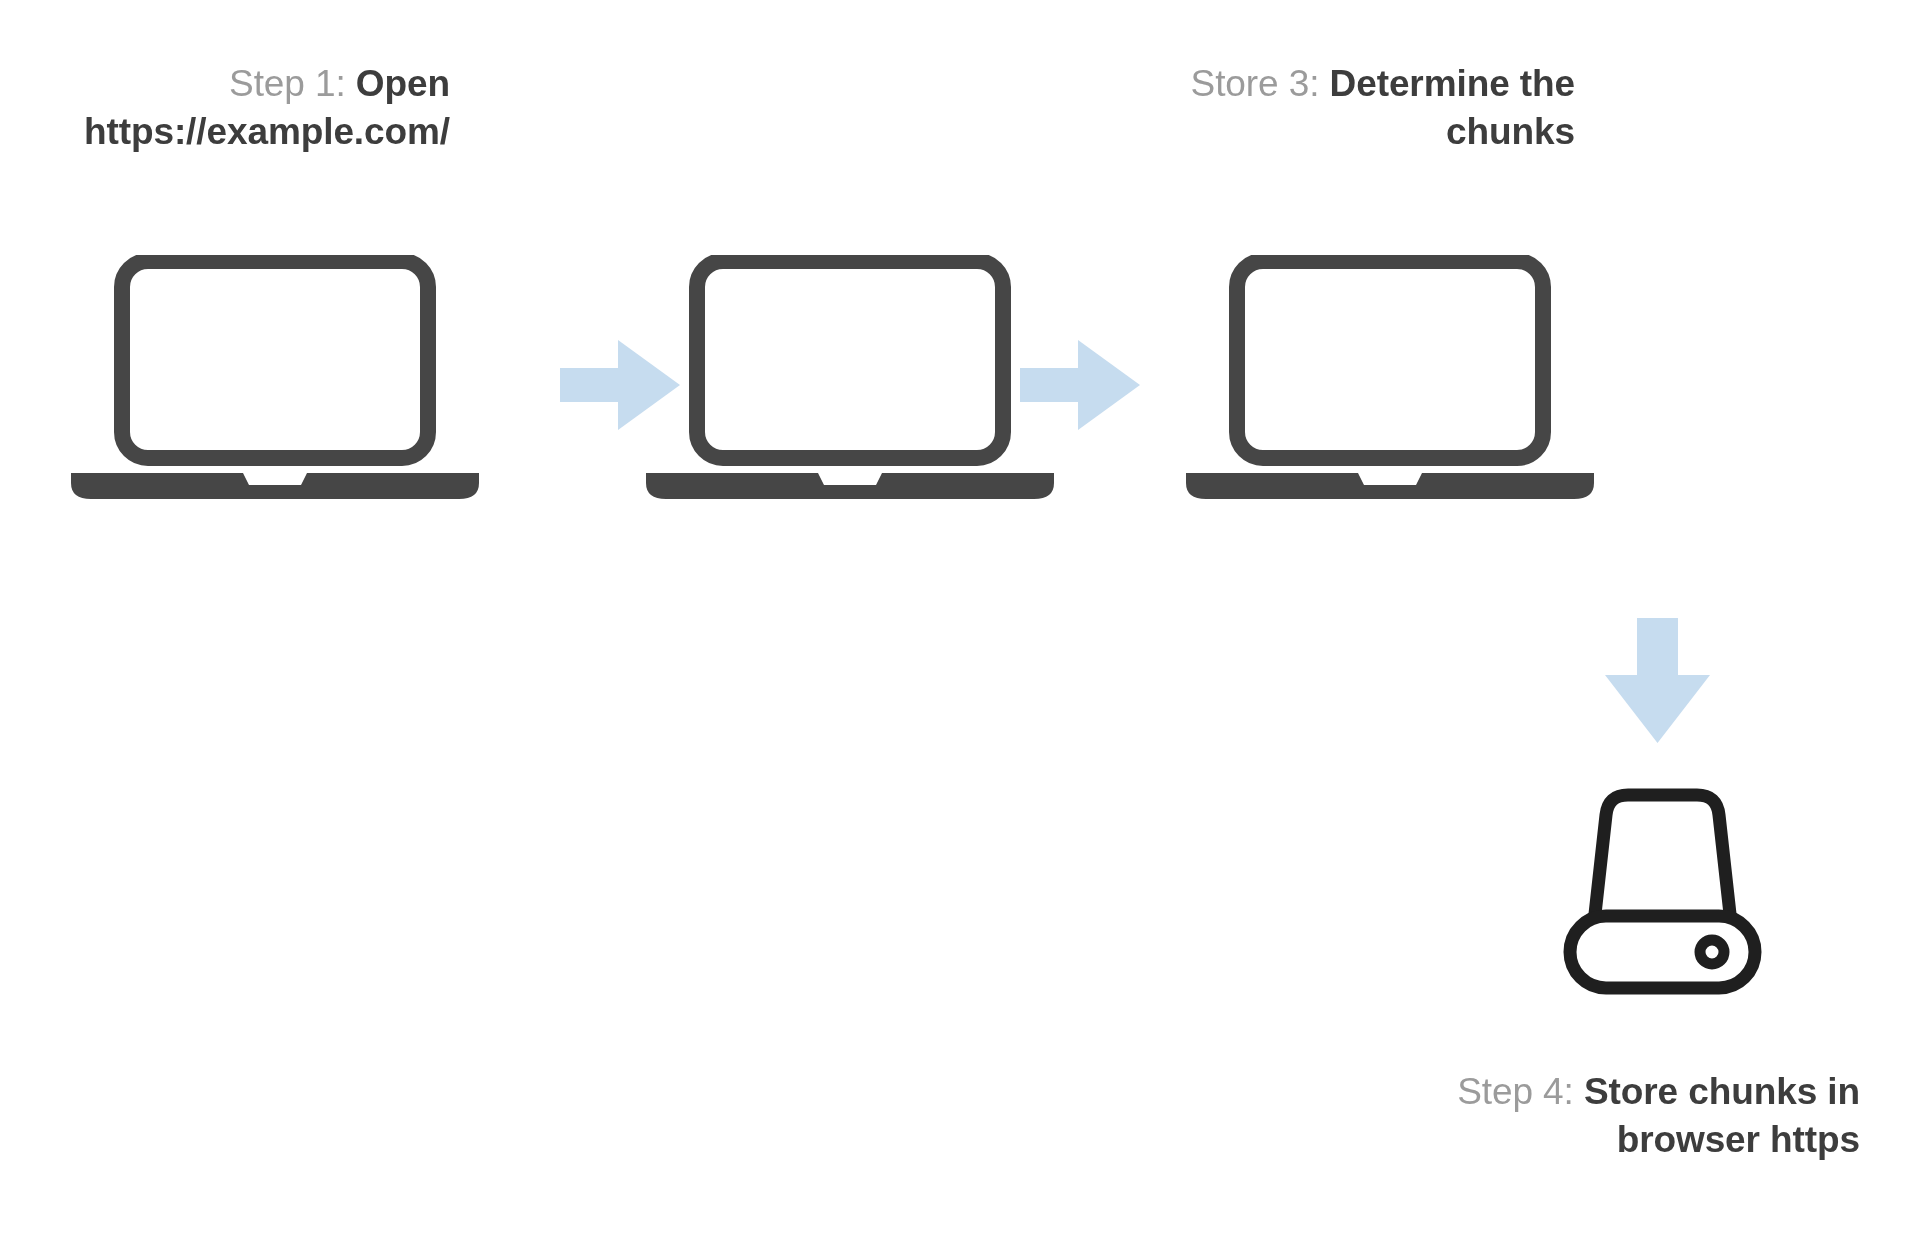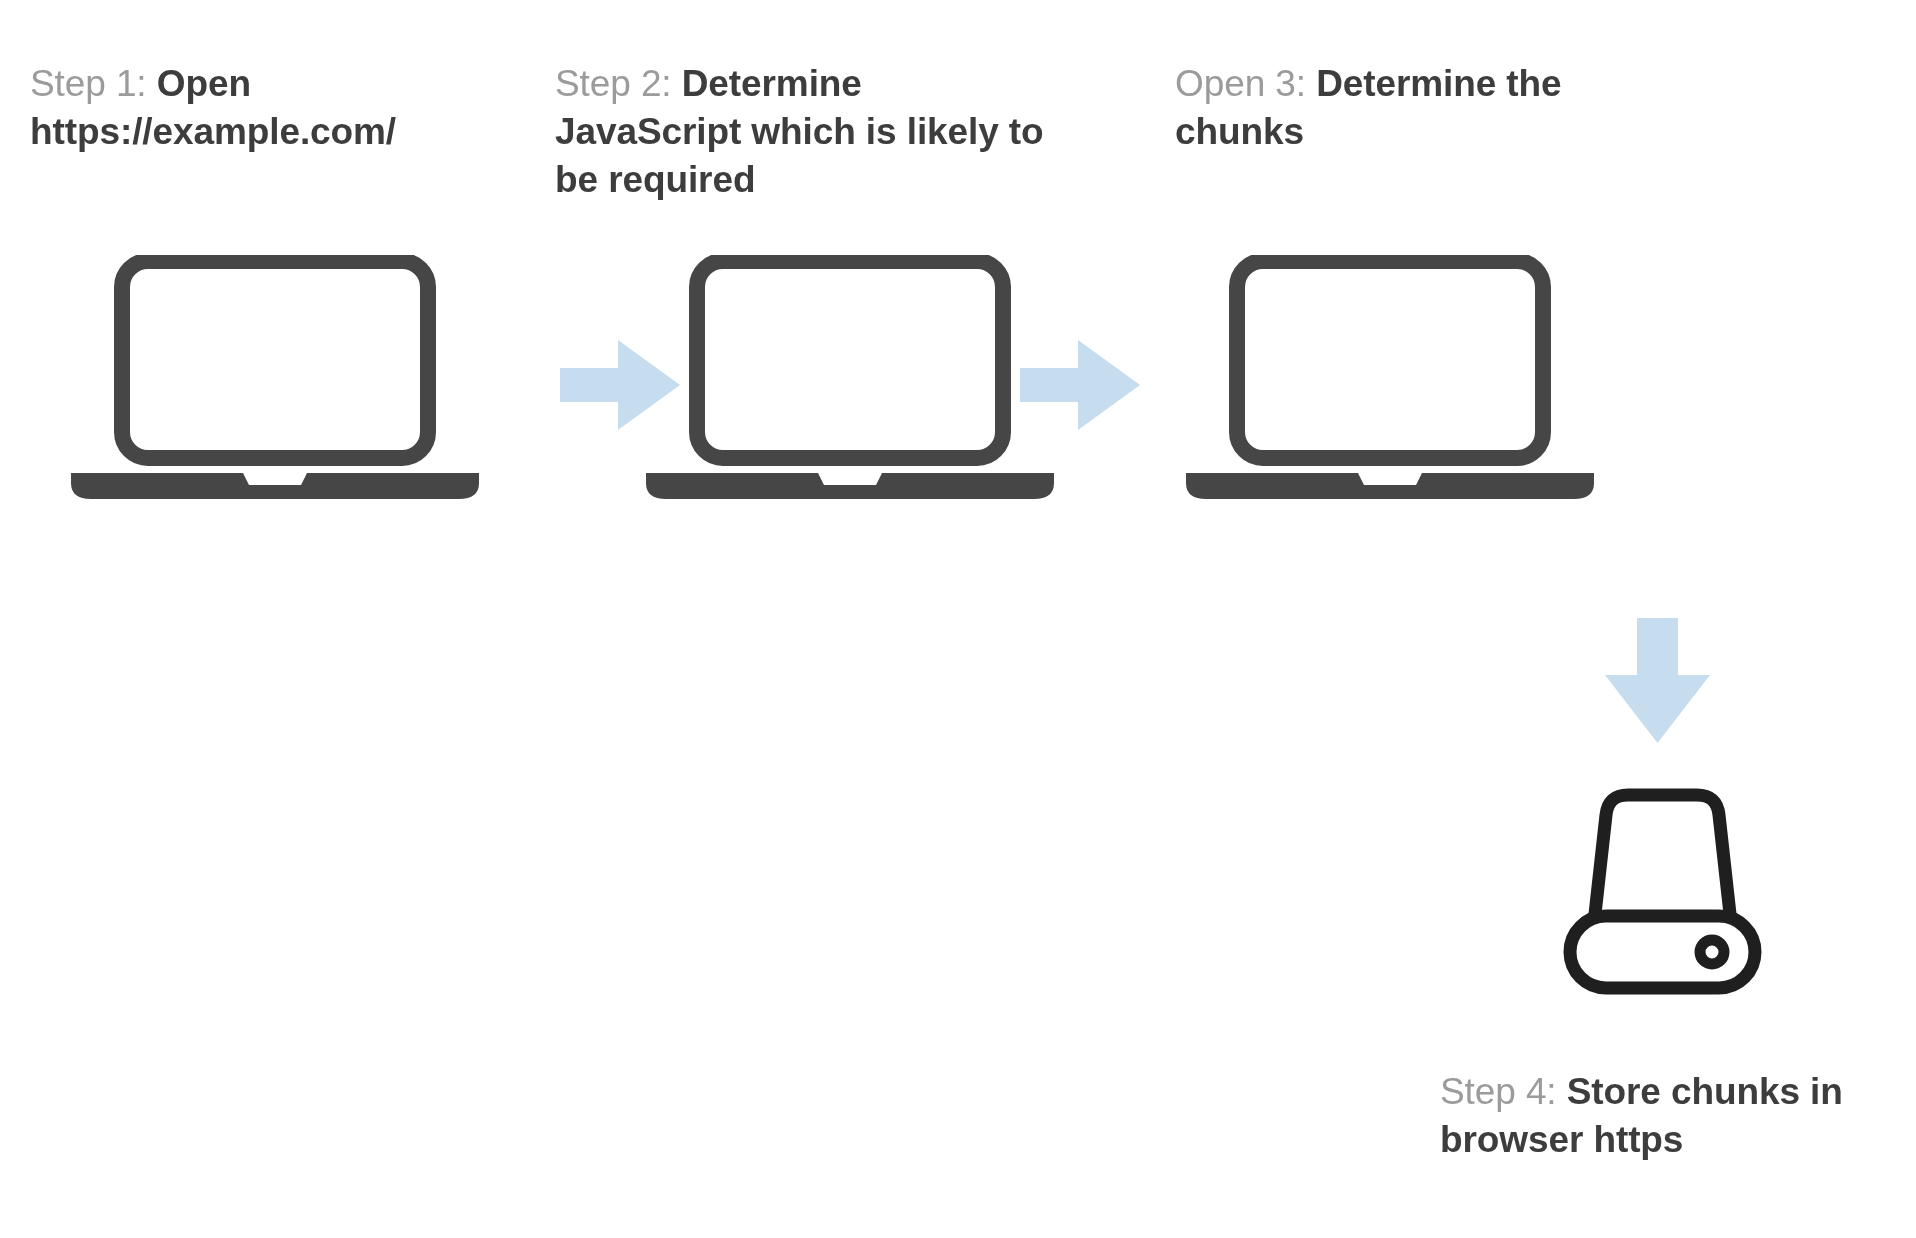--- a/index.html
+++ b/index.html
@@ -19,21 +19,21 @@
   .stage {
     position: absolute;
     left: 0; top: 0;
     width: 1916px;
     height: 1238px;
   }
 
   
   .caption {
     position: absolute;
-    text-align: left;
+    text-align: right;
     line-height: 1.30;
     font-size: 37px;
     font-weight: 700;
     color: #3d3d3d;
     letter-spacing: -0.1px;
   }
   .caption .step-prefix {
     font-weight: 400;
     color: #9b9b9b;
   }
@@ -84,26 +84,23 @@
 </style>
 </head>
 <body>
 
 <div class="stage">
 
   <div class="caption" id="caption-1">
     <span class="step-prefix">Step 1: </span><span class="step-body">Open https://example.com/</span>
   </div>
 
-  <div class="caption" id="caption-2">
-    <span class="step-prefix">Step 2: </span><span class="step-body">Determine JavaScript which is likely to be required</span>
-  </div>
 
   <div class="caption" id="caption-3">
-    <span class="step-prefix">Open 3: </span><span class="step-body">Determine the chunks</span>
+    <span class="step-prefix">Store 3: </span><span class="step-body">Determine the chunks</span>
   </div>
 
   <div class="caption" id="caption-4">
     <span class="step-prefix">Step 4: </span><span class="step-body">Store chunks in browser https</span>
   </div>
 
   <div class="laptop" id="laptop-1">
     <svg viewBox="0 0 420 250" width="420" height="250" xmlns="http://www.w3.org/2000/svg">
       <rect x="57" y="6" width="306" height="197" rx="26" ry="26" fill="#ffffff" stroke="#464646" stroke-width="16"></rect>
       <path d="M 6 218 L 178 218 L 184 230 L 236 230 L 242 218 L 414 218 L 414 228 Q 414 244 394 244 L 26 244 Q 6 244 6 228 Z" fill="#464646"></path>

